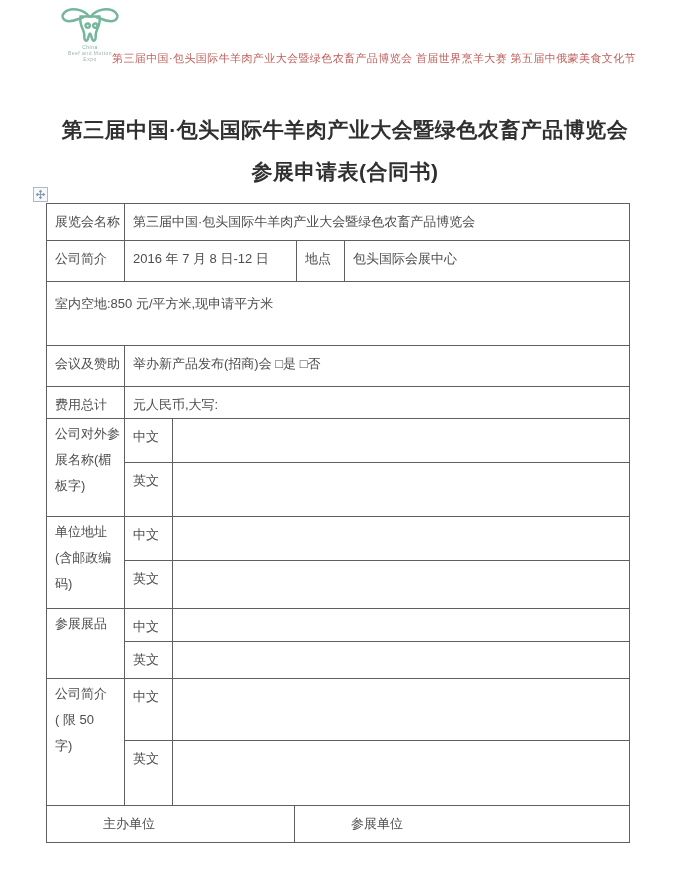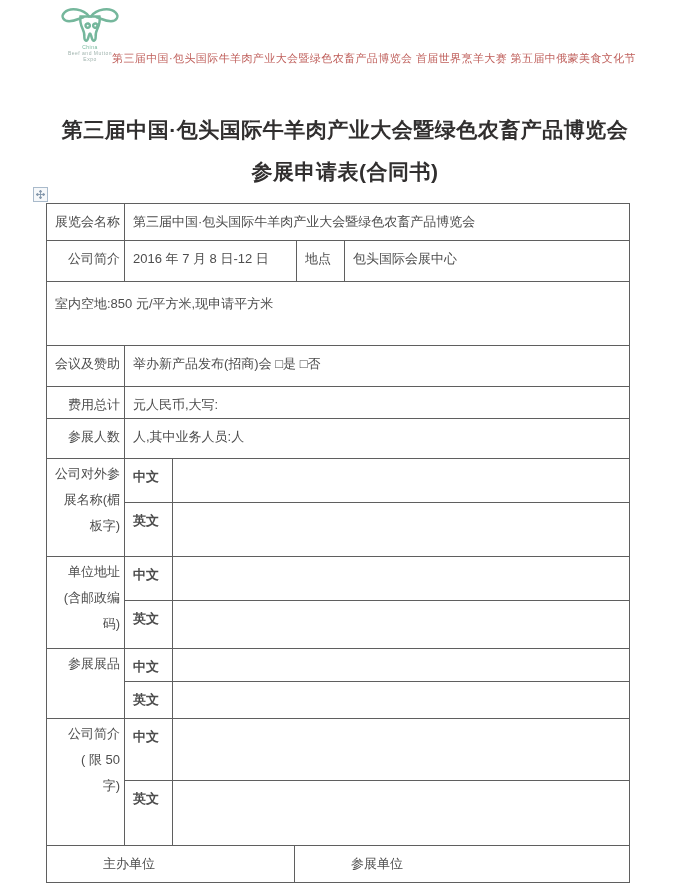--- a/index.html
+++ b/index.html
@@ -24,22 +24,22 @@
           align-items:center;justify-content:center;}
   
   .tbl{position:absolute;left:46px;top:203px;width:584px;box-sizing:border-box;
        border-top:1px solid #5f5f5f;border-left:1px solid #5f5f5f;
        font-size:13px;color:#4d4d4d;}
   .row{display:flex;}
   .c{box-sizing:border-box;border-right:1px solid #5f5f5f;border-bottom:1px solid #5f5f5f;
      padding:9px 4px 0 8px;overflow:hidden;}
   .grow{flex:1;min-width:0;}
   .col{display:flex;flex-direction:column;}
-  .w-label{width:78px;flex:none;text-align:right;}
-  .w-sub{width:48px;flex:none;font-weight:bold;}
+  .w-label{width:78px;flex:none;}
+  .w-sub{width:48px;flex:none;}
   .w-date{width:172px;flex:none;}
   .w-loc{width:48px;flex:none;}
   .w-half{width:248px;flex:none;}
   .lbl{white-space:pre-line;line-height:26px;padding-top:2px;word-break:break-all;}
   .two-line{line-height:29px;padding-top:7px;}
   .hr1{height:37px}.hr2{height:41px}.hr3{height:64px}.hr4{height:41px}
   .hr5{height:32px}.hr6{height:40px}
   .h44{height:44px}.h54{height:54px}.h48{height:48px}
   .h33{height:33px}.h37{height:37px}.h62{height:62px}.h65{height:65px}
   .hft{height:37px}
@@ -110,24 +110,20 @@
     <div class="row">
       <div class="c w-label hr4">会议及赞助</div>
       <div class="c grow hr4">举办新产品发布(招商)会 □是  □否</div>
     </div>
 
     <div class="row">
       <div class="c w-label hr5">费用总计</div>
       <div class="c grow hr5">元人民币,大写:</div>
     </div>
 
-    <div class="row">
-      <div class="c w-label hr6">参展人数</div>
-      <div class="c grow hr6">人,其中业务人员:人</div>
-    </div>
 
     <div class="row">
       <div class="c w-label lbl">公司对外参展名称(楣板字)</div>
       <div class="grow col">
         <div class="row">
           <div class="c w-sub h44">中文</div>
           <div class="c grow h44"></div>
         </div>
         <div class="row">
           <div class="c w-sub h54">英文</div>

